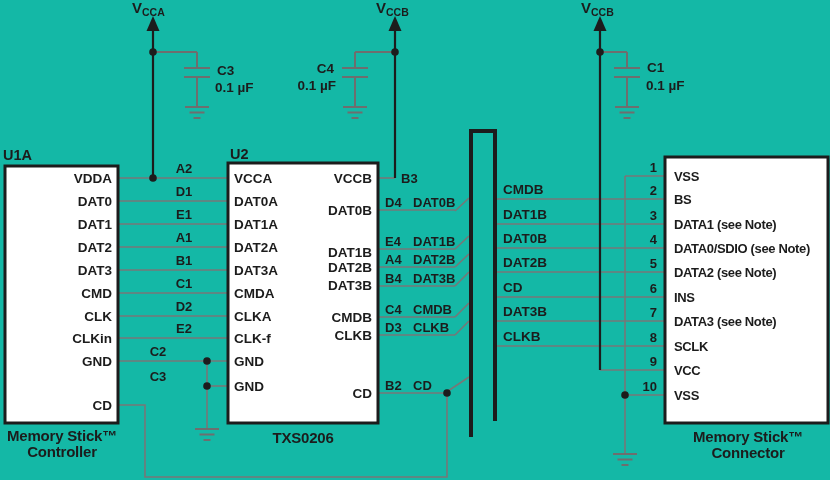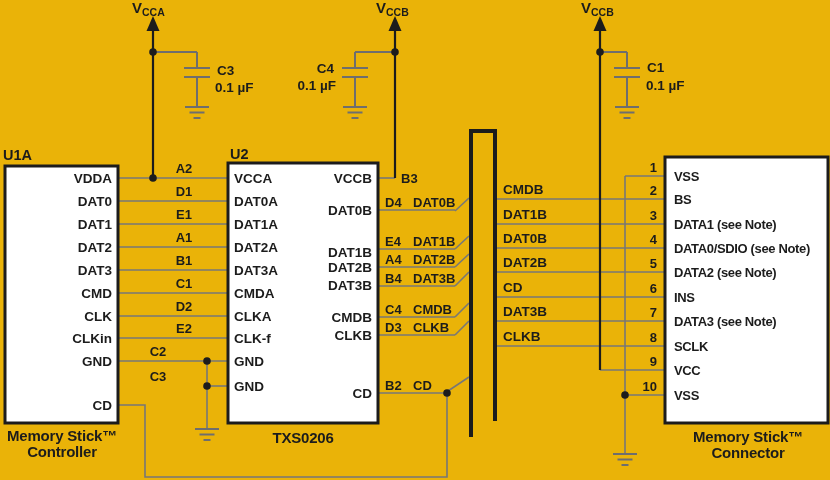--- a/index.html
+++ b/index.html
@@ -1,16 +1,16 @@
 <!DOCTYPE html>
 <html><head>
 <meta charset="utf-8">
 <style>
   html,body{margin:0;padding:0;background:#ffffff;}
-  .stage{width:830px;height:480px;background:#eab308;position:relative;font-family:"Liberation Sans",sans-serif;}
+  .stage{width:830px;height:480px;background:#14b8a6;position:relative;font-family:"Liberation Sans",sans-serif;}
   svg{display:block;}
   text{fill:#1c1c1c;font-family:"Liberation Sans",sans-serif;font-weight:bold;}
   .pin{font-size:13.5px;}
   .pinR{font-size:13.5px;text-anchor:end;}
   .des{font-size:13px;text-anchor:middle;}
   .desL{font-size:13px;}
   .num{font-size:13px;text-anchor:end;}
   .lbl{font-size:13.5px;}
   .caplbl{font-size:13.5px;}
   .caplblR{font-size:13.5px;text-anchor:end;}

